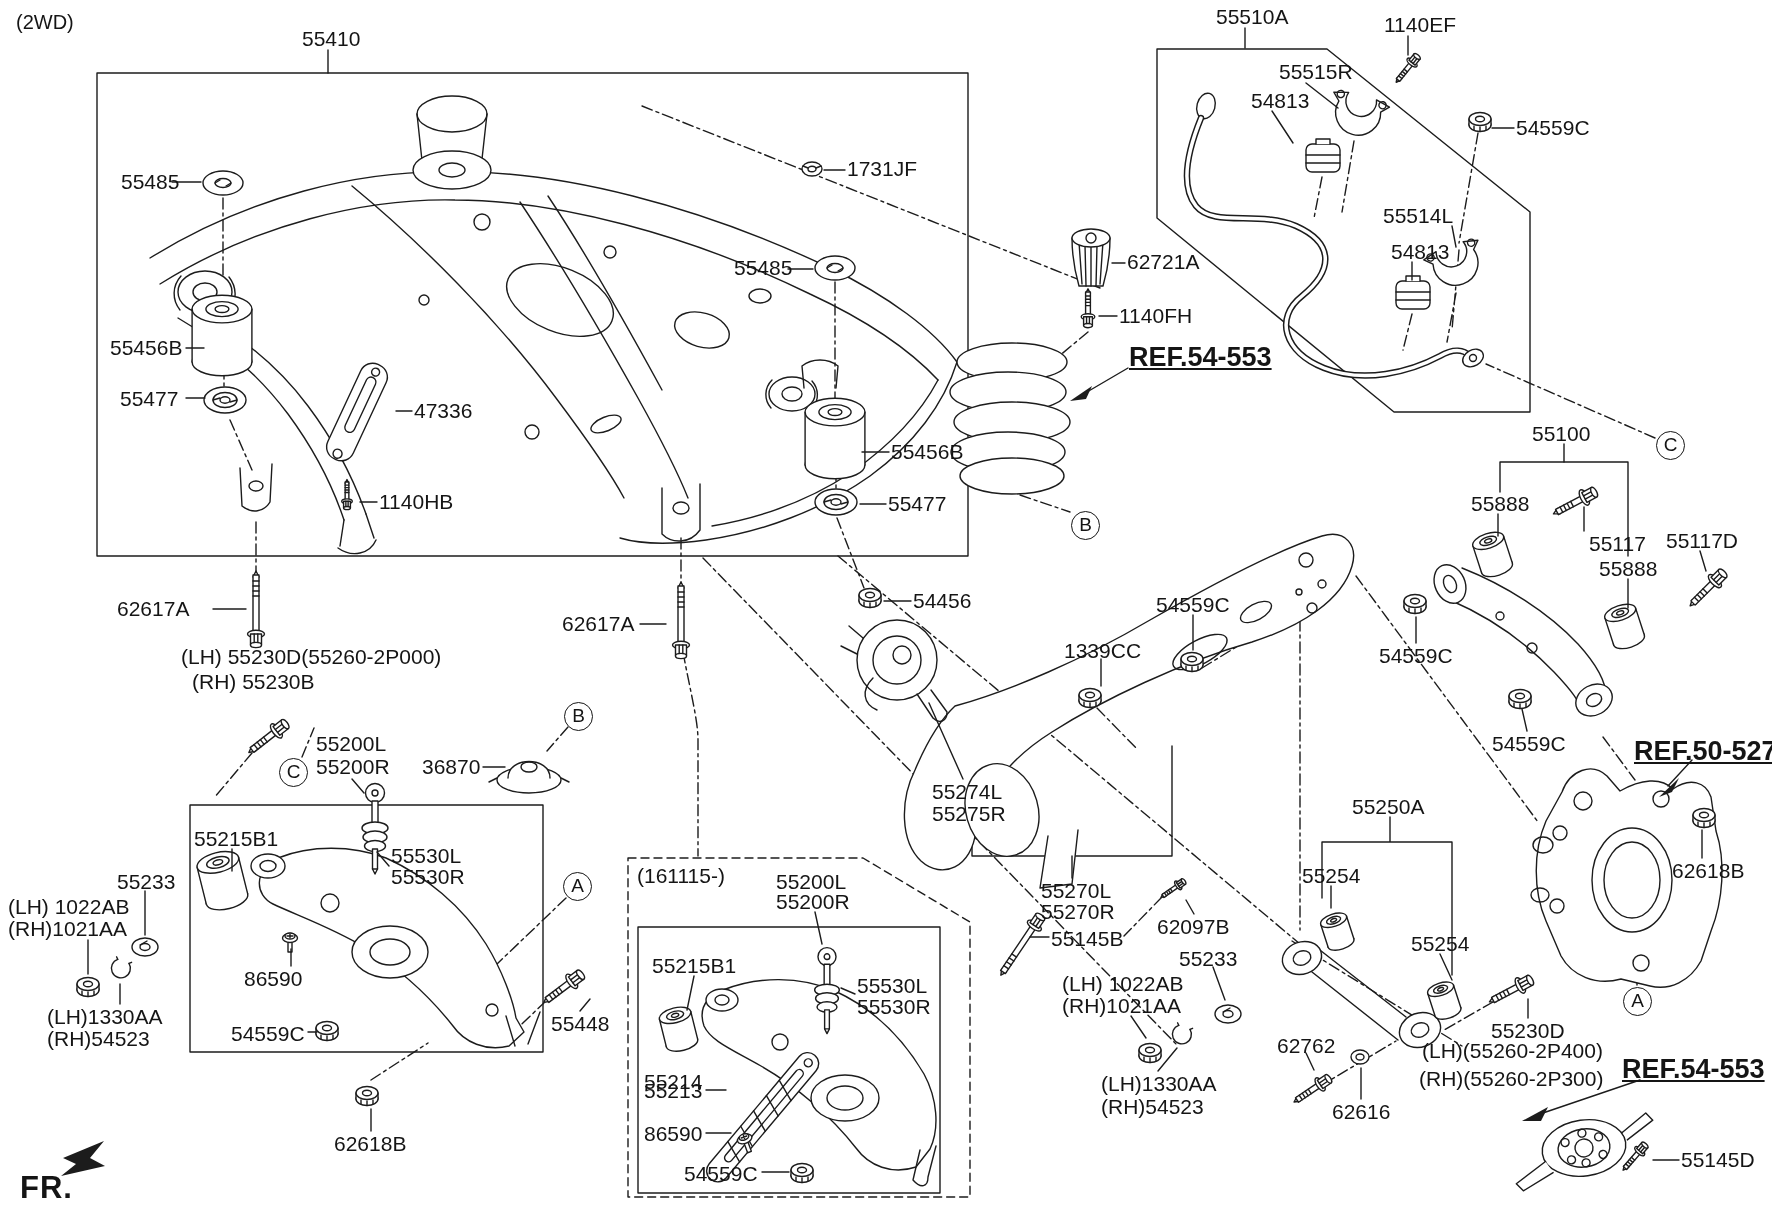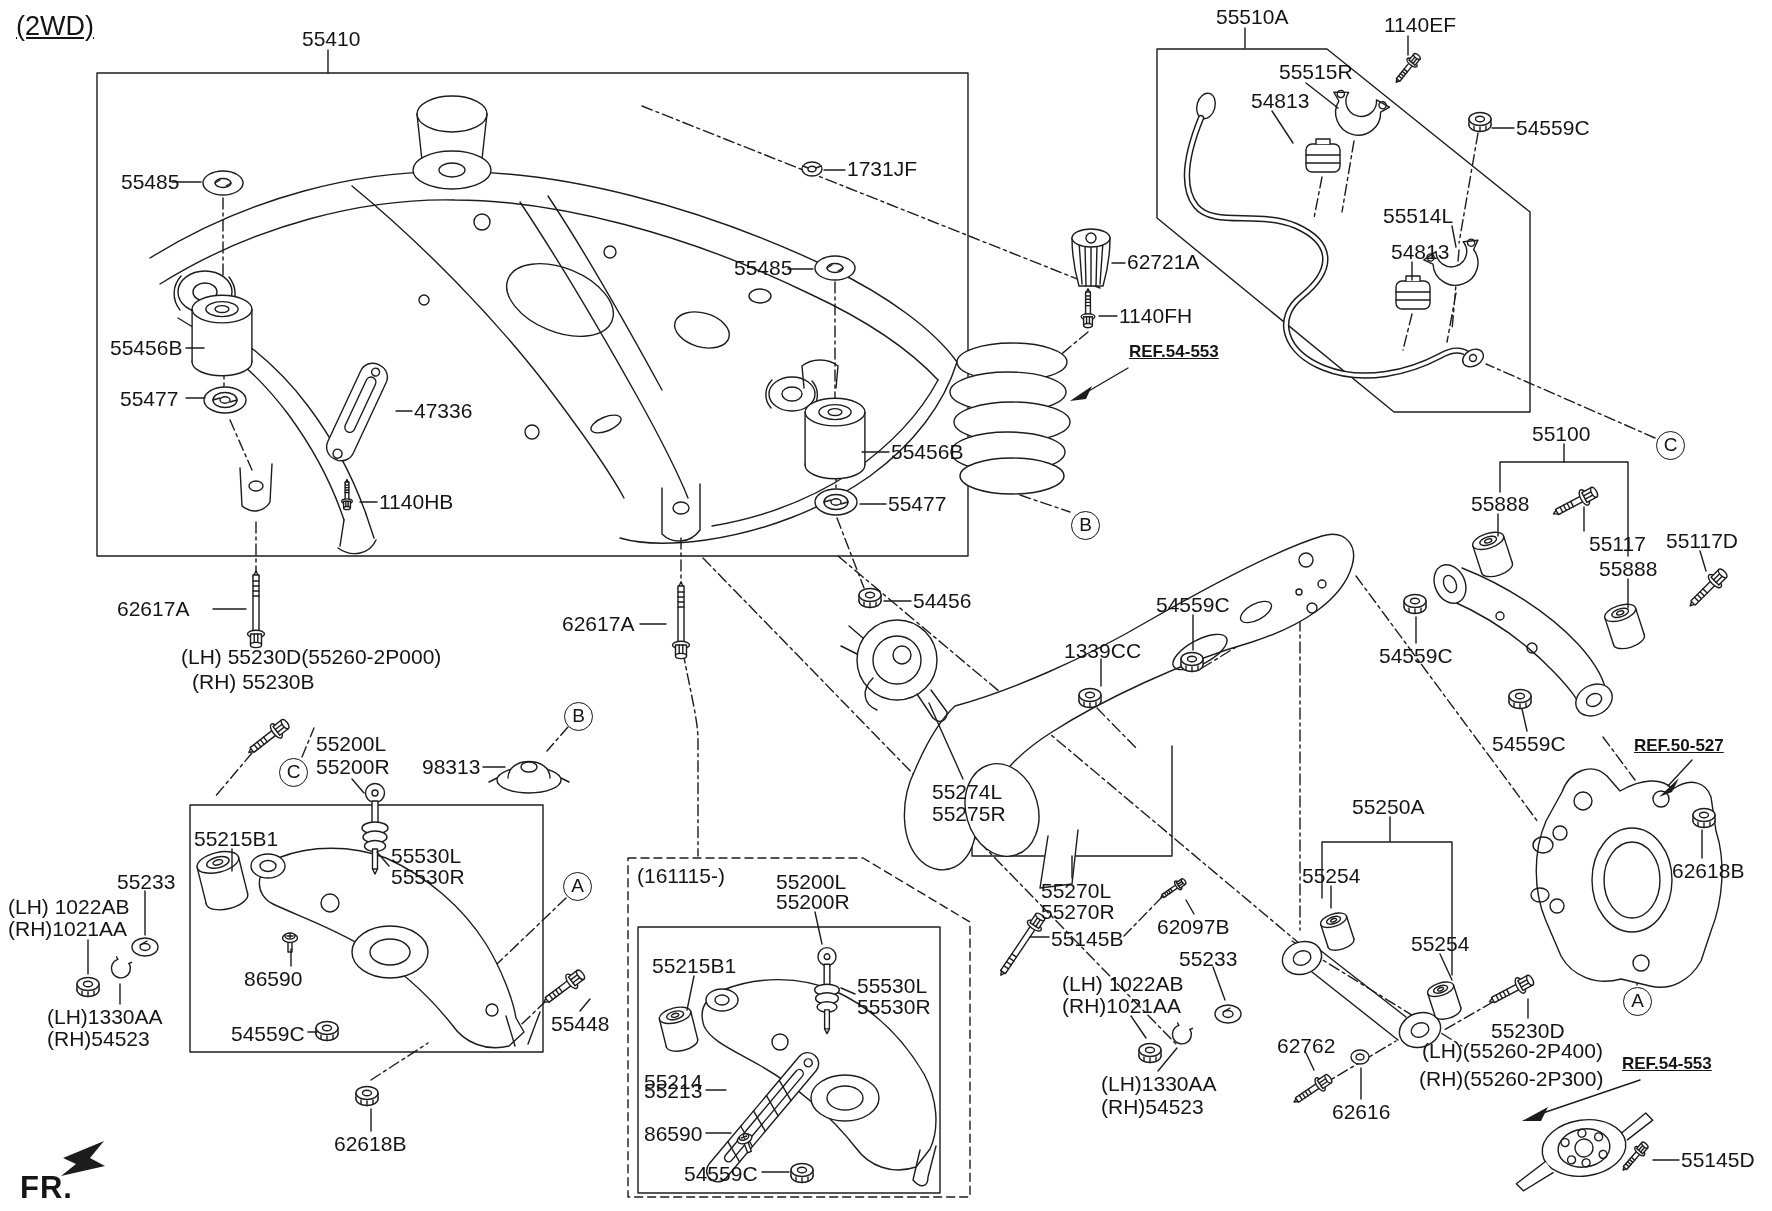--- a/index.html
+++ b/index.html
@@ -1,22 +1,22 @@
 <!DOCTYPE html>
 <html><head>
 <meta charset="utf-8">
 <style>
   html,body{margin:0;padding:0;background:#f2f2f2;}
   #stage{position:relative;width:1772px;height:1211px;background:#ffffff;overflow:hidden;
          font-family:"Liberation Sans",sans-serif;color:#151515;}
   #art{position:absolute;left:0;top:0;}
   #art *{vector-effect:non-scaling-stroke;}
   .lbl{position:absolute;font-size:21px;line-height:1.08;white-space:pre;color:#151515;}
-  .big{font-size:27px;text-decoration:underline;}
-  .ref{font-weight:bold;font-size:17px;text-decoration:underline;text-align:center;}
+  .big{font-size:20px;}
+  .ref{font-weight:bold;font-size:27px;text-decoration:underline;text-align:center;}
   .fr{font-weight:bold;font-size:31px;letter-spacing:1px;}
   .mk{position:absolute;width:27px;height:27px;border:1.8px solid #151515;border-radius:50%;
       text-align:center;line-height:26px;font-size:19px;background:#fff;}
 </style>
 </head>
 <body>
 
 <div id="stage">
 
 <svg id="art" width="1772" height="1211" viewBox="0 0 1772 1211">
@@ -418,21 +418,21 @@
 <div class="lbl" style="left:117px;top:598px">62617A</div>
 <div class="lbl" style="left:181px;top:646px">(LH) 55230D(55260-2P000)</div>
 <div class="lbl" style="left:192px;top:671px">(RH) 55230B</div>
 <div class="lbl" style="left:562px;top:613px">62617A</div>
 <div class="lbl" style="left:913px;top:590px">54456</div>
 <div class="lbl" style="left:1156px;top:594px">54559C</div>
 <div class="lbl" style="left:1064px;top:640px">1339CC</div>
 
 <div class="lbl" style="left:316px;top:733px">55200L</div>
 <div class="lbl" style="left:316px;top:756px">55200R</div>
-<div class="lbl" style="left:422px;top:756px">98313</div>
+<div class="lbl" style="left:422px;top:756px">36870</div>
 <div class="lbl" style="left:194px;top:828px">55215B1</div>
 <div class="lbl" style="left:117px;top:871px">55233</div>
 <div class="lbl" style="left:8px;top:896px">(LH) 1022AB</div>
 <div class="lbl" style="left:8px;top:918px">(RH)1021AA</div>
 <div class="lbl" style="left:47px;top:1006px">(LH)1330AA</div>
 <div class="lbl" style="left:47px;top:1028px">(RH)54523</div>
 <div class="lbl" style="left:244px;top:968px">86590</div>
 <div class="lbl" style="left:231px;top:1023px">54559C</div>
 <div class="lbl" style="left:391px;top:845px">55530L</div>
 <div class="lbl" style="left:391px;top:866px">55530R</div>

